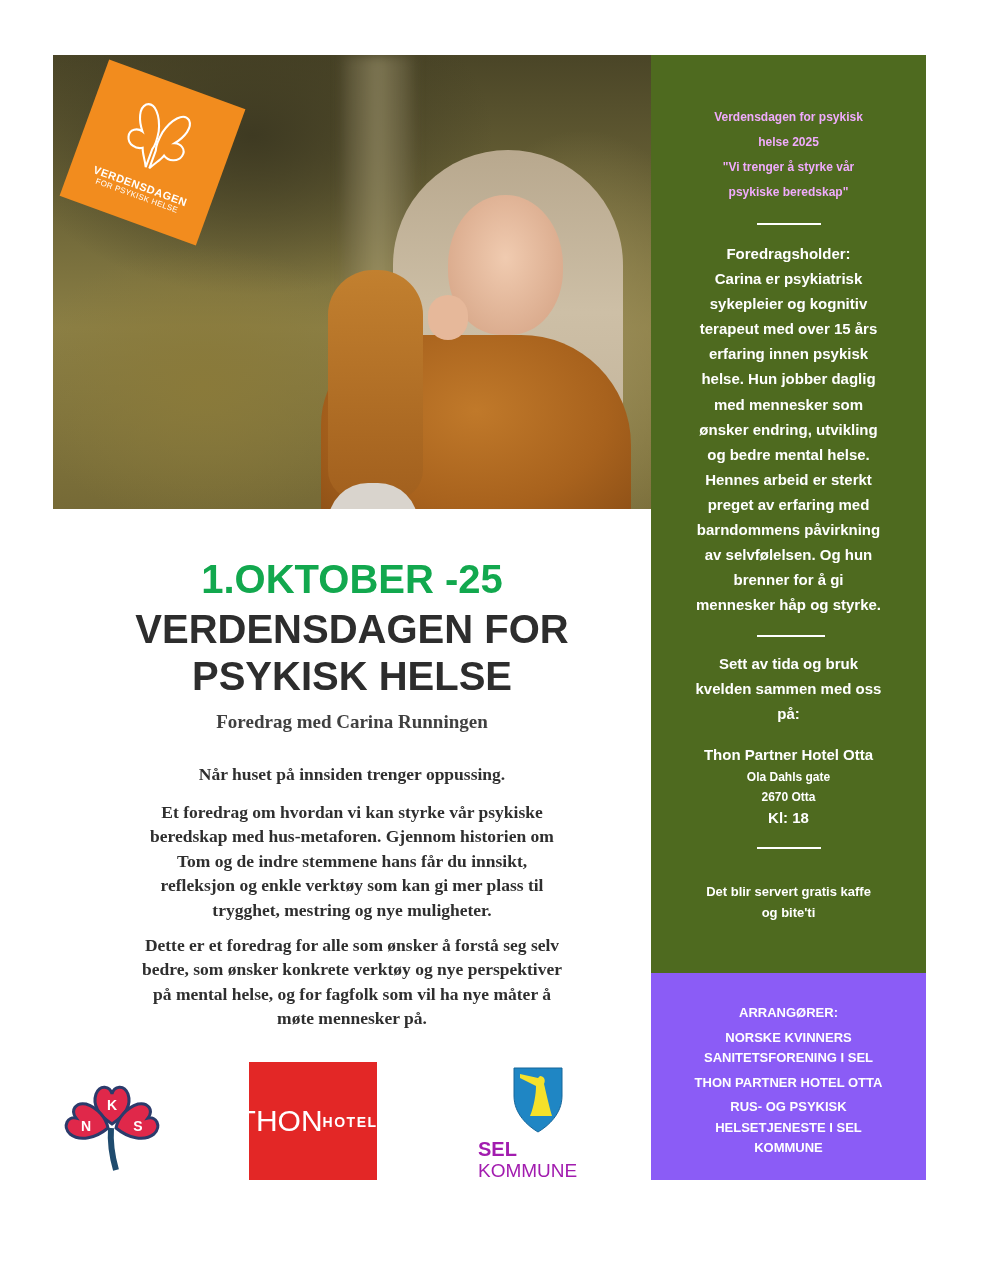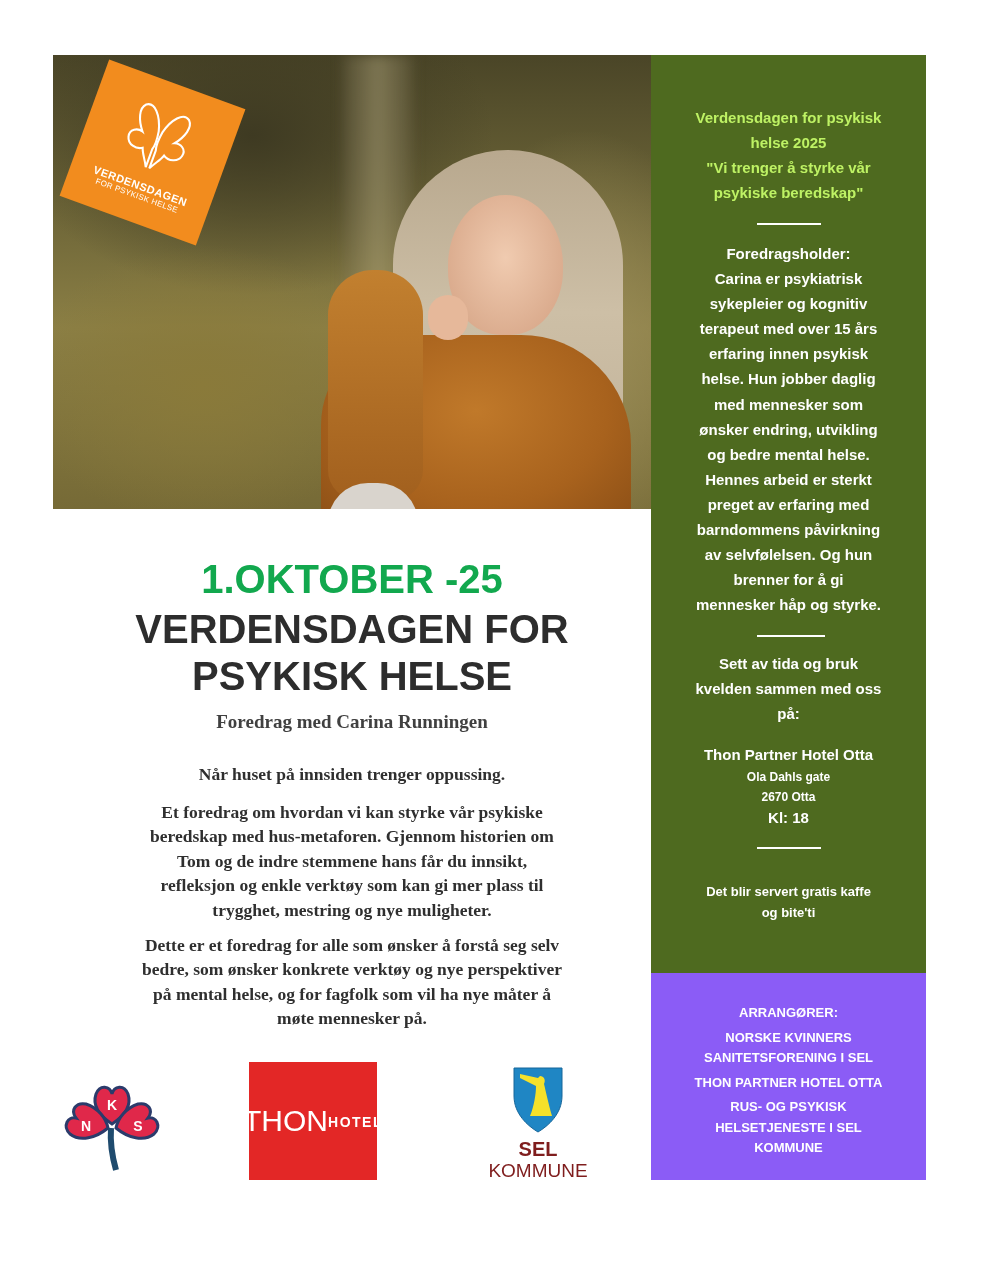--- a/index.html
+++ b/index.html
@@ -61,21 +61,21 @@
   .logo-badge .l1 { font-size: 11px; font-weight: bold; letter-spacing: 0.5px; }
   .logo-badge .l2 { font-size: 8px; letter-spacing: 0.3px; }
 
   .green-panel {
     position: absolute; left: 651px; top: 55px; width: 275px; height: 918px;
     background: #4e6a1f; color: #ffffff;
     text-align: center; font-weight: bold;
   }
   .gp-title {
     position: absolute; left: 0; right: 0; top: 50px;
-    color: #bef264; font-size: 15px; line-height: 25px;
+    color: #f0abfc; font-size: 12px; line-height: 25px;
   }
   .rule { position: absolute; height: 2px; background: #ffffff; }
   .gp-speaker { position: absolute; left: 8px; right: 8px; top: 186px; font-size: 15px; line-height: 25.1px; }
   .gp-invite { position: absolute; left: 0; right: 0; top: 596px; font-size: 15px; line-height: 25px; }
   .gp-venue { position: absolute; left: 0; right: 0; top: 688px; }
   .gp-venue .v-name { font-size: 15px; line-height: 24px; }
   .gp-venue .v-small { font-size: 12px; line-height: 20px; }
   .gp-venue .v-time { font-size: 15px; line-height: 22px; }
   .gp-coffee { position: absolute; left: 0; right: 0; top: 826px; font-size: 13px; line-height: 21px; }
 
@@ -102,21 +102,21 @@
   .para2 { top: 933px; color: #2f2f2f; font-size: 17.5px; line-height: 24.4px; font-family: "Liberation Serif", serif; padding: 0 2px; }
 
   .logo-nks { position: absolute; left: 62px; top: 1080px; width: 100px; height: 95px; }
   .logo-thon {
     position: absolute; left: 249px; top: 1062px; width: 128px; height: 118px;
     background: #e32726; color: #fff; display: flex; align-items: center; justify-content: center;
   }
   .logo-thon .arc { width: 104px; height: 14px; margin-bottom: -4px; }
   .logo-thon .t1 { font-size: 30px; letter-spacing: 0px; line-height: 32px; font-weight: normal; }
   .logo-thon .t2 { font-size: 14px; letter-spacing: 1.5px; font-weight: bold; margin-top: 2px; }
-  .logo-sel { position: absolute; left: 478px; top: 1066px; width: 120px; height: 118px; text-align: center; color: #7f1d1d; }
+  .logo-sel { position: absolute; left: 478px; top: 1066px; width: 120px; height: 118px; color: #a21caf; }
   .logo-sel svg { width: 52px; height: 68px; display: block; margin: 0 auto; }
   .logo-sel .s1 { font-size: 20px; font-weight: bold; line-height: 22px; margin-top: 4px; }
   .logo-sel .s2 { font-size: 19px; line-height: 22px; }
 </style>
 </head>
 <body>
 
 <div class="photo">
   <div class="trunk"></div>
   <div class="hair"></div>
@@ -236,21 +236,21 @@
     <text x="24" y="51" font-size="14" font-weight="bold" fill="#fff" text-anchor="middle" font-family="Liberation Sans, sans-serif">N</text>
     <text x="76" y="51" font-size="14" font-weight="bold" fill="#fff" text-anchor="middle" font-family="Liberation Sans, sans-serif">S</text>
   </svg>
 </div>
 
 <div class="logo-thon">
   <svg class="arc" viewBox="0 0 104 14">
     <path d="M4 12 Q52 -2 100 12" stroke="#fff" stroke-width="2.5" fill="none"></path>
   </svg>
   <div class="t1">THON</div>
-  <div class="t2">HOTEL</div>
+  <div class="t2">HOTELS</div>
 </div>
 
 <div class="logo-sel">
   <svg viewBox="0 0 52 68">
     <path d="M2 2 H50 V30 C50 48 36 60 26 66 C16 60 2 48 2 30 Z" fill="#1f86c4" stroke="#17669a" stroke-width="1"></path>
     <path d="M8 8 L26 12 L28 10 C32 10 34 14 32 18 C34 26 36 36 40 50 L18 50 C22 40 24 28 24 20 L8 12 Z" fill="#f5e12a"></path>
   </svg>
   <div class="s1">SEL</div>
   <div class="s2">KOMMUNE</div>
 </div>

